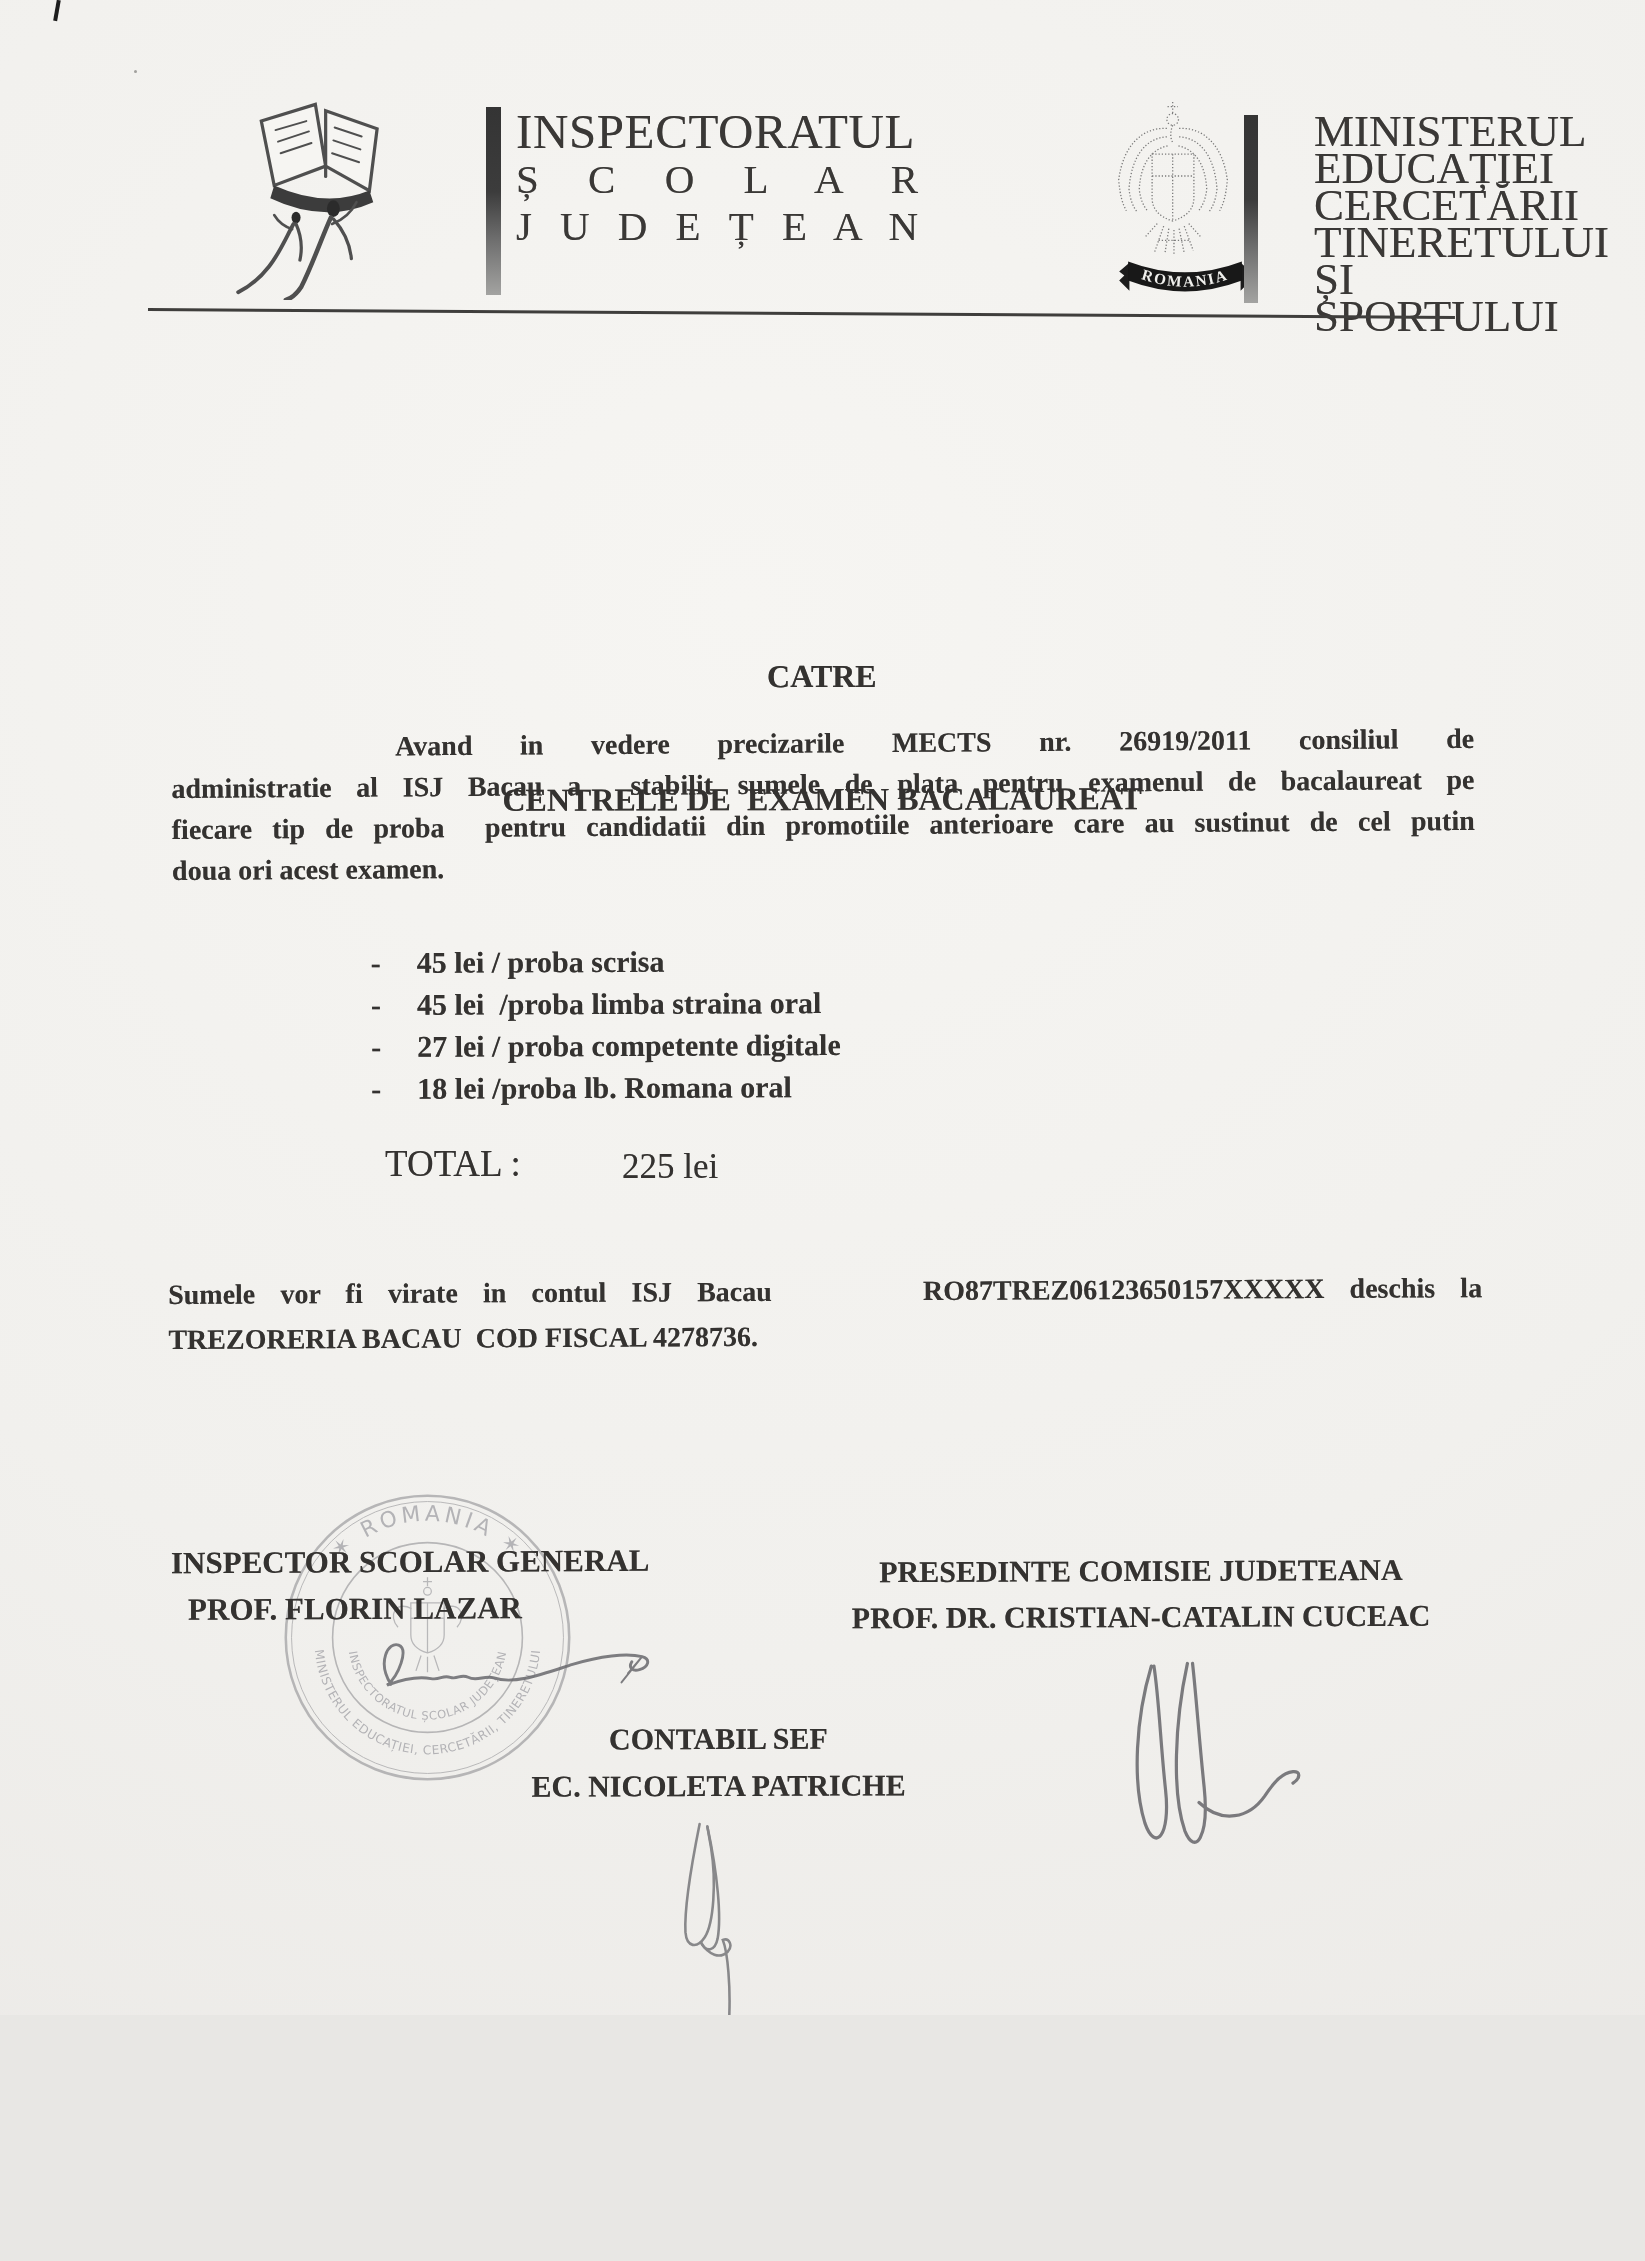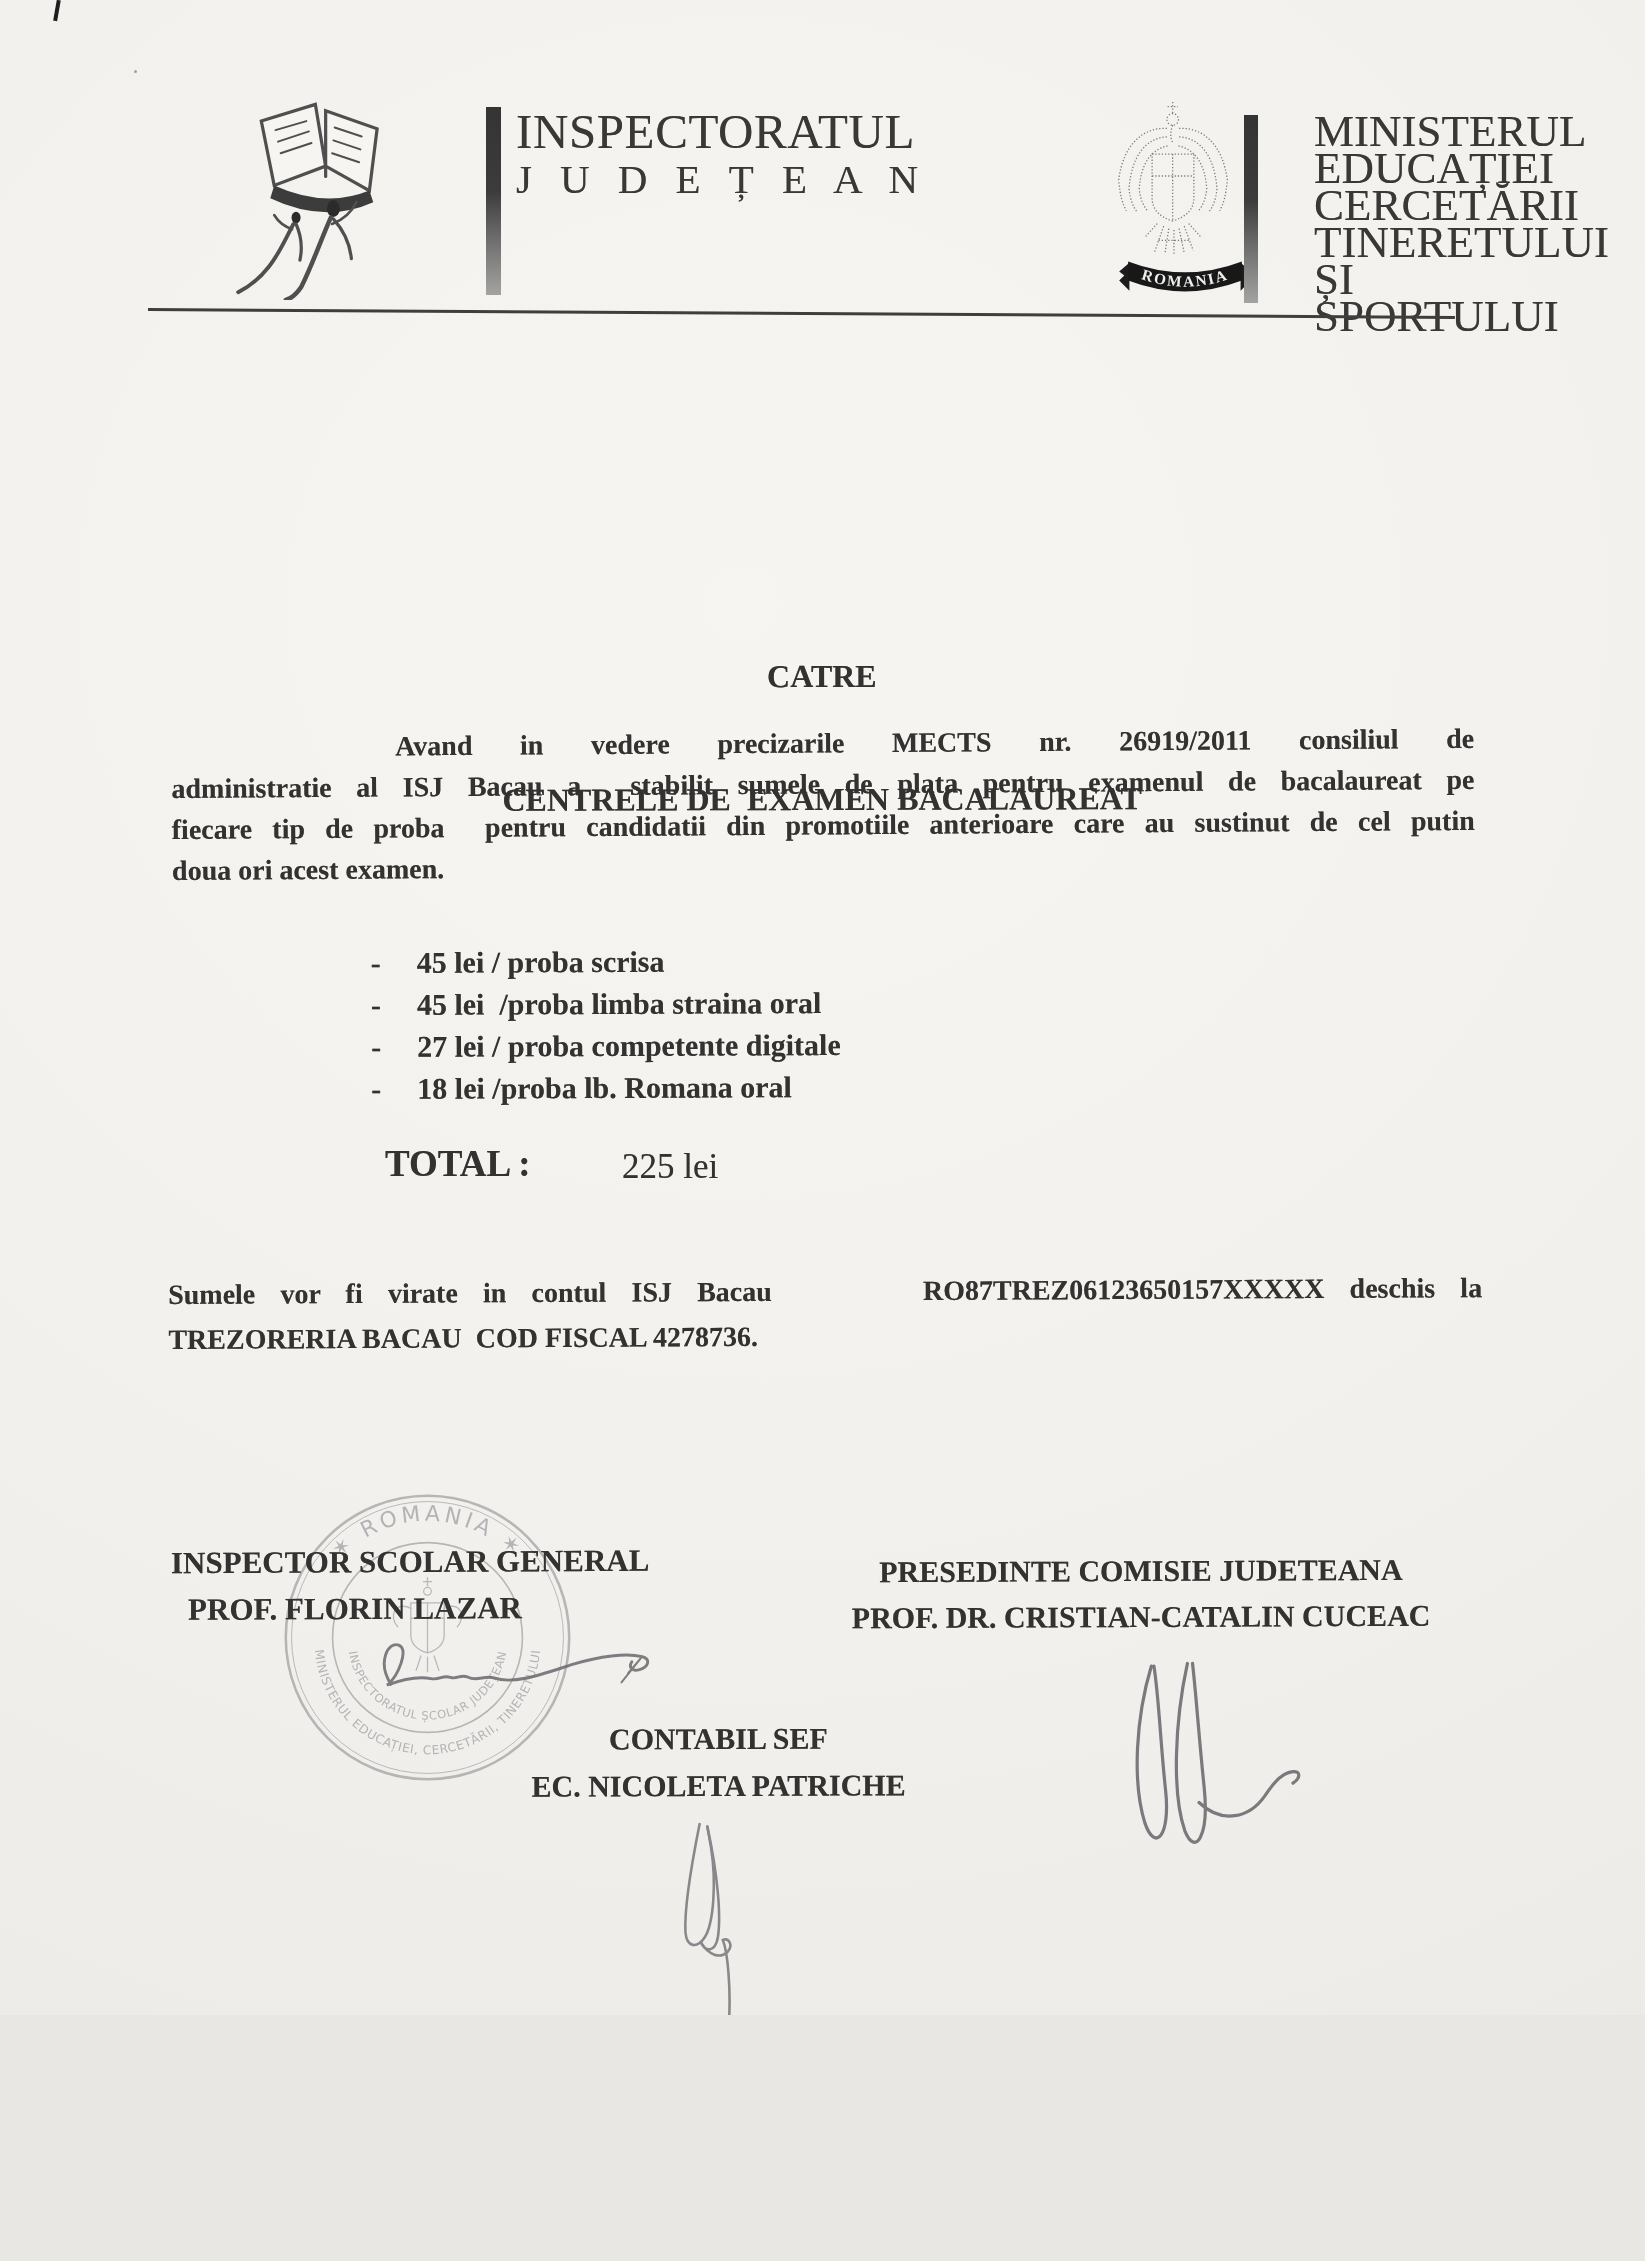--- a/index.html
+++ b/index.html
@@ -28,21 +28,21 @@
   .intro{left:171px;top:727px;width:1303px;font-weight:bold;font-size:28px;
     transform:rotate(-0.4deg);transform-origin:left top;}
   .intro div{line-height:41px;height:41px;}
   .jline{text-align:justify;text-align-last:justify;white-space:pre-wrap;}
   .indent{text-indent:224px;}
   
   .fees{left:371px;top:941px;font-weight:bold;font-size:30px;transform:rotate(-0.25deg);}
   .fee-row{display:flex;line-height:42px;height:42px;white-space:pre-wrap;}
   .fee-bullet{width:46px;}
   
-  #total-label{left:385px;top:1142px;font-weight:bold;font-size:37px;}
+  #total-label{left:385px;top:1142px;font-weight:normal;font-size:37px;}
   #total-value{left:622px;top:1147px;font-weight:normal;font-size:35px;}
   
   .payment{left:168px;top:1272px;width:1314px;font-weight:bold;font-size:28px;
     transform:rotate(-0.3deg);transform-origin:left top;}
   .payment div{line-height:45px;height:45px;}
   
   #stamp{left:280px;top:1490px;width:295px;height:295px;opacity:.55;}
   
   .sig{font-weight:bold;}
   #sig-gen-title{left:171px;top:1544px;font-size:31px;transform:rotate(-0.3deg);}
@@ -85,20 +85,21 @@
       <path d="M166,192 C150,228 138,264 120,300 C112,312 104,318 96,320" stroke-width="7"></path>
       <path d="M170,194 C186,212 196,234 198,256" stroke-width="5"></path>
       <path d="M168,202 C184,196 198,184 206,168" stroke-width="4"></path>
     </g>
   </svg>
 
   <div id="bar-left" class="abs bar"></div>
 
   <div class="abs org-block">
     <div class="org-line1 ink">INSPECTORATUL</div>
+    <div class="org-line ink">Ș C O L A R</div>
     <div class="org-line ink">J U D E Ț E A N</div>
   </div>
 
   <svg id="coat-arms" class="abs" viewBox="0 0 205 252">
     <g stroke="#6e6e6e" fill="none" stroke-width="2" stroke-dasharray="2 3" opacity="0.9">
       <path d="M102,28 V10 M94,18 H110"></path>
       <circle cx="102" cy="38" r="9"></circle>
       <path d="M102,47 C98,58 98,66 102,74"></path>
       <path d="M93,52 C55,50 25,78 18,132 C20,156 24,170 30,180"></path>
       <path d="M93,65 C60,67 38,95 34,146 C36,163 40,173 46,181"></path>

